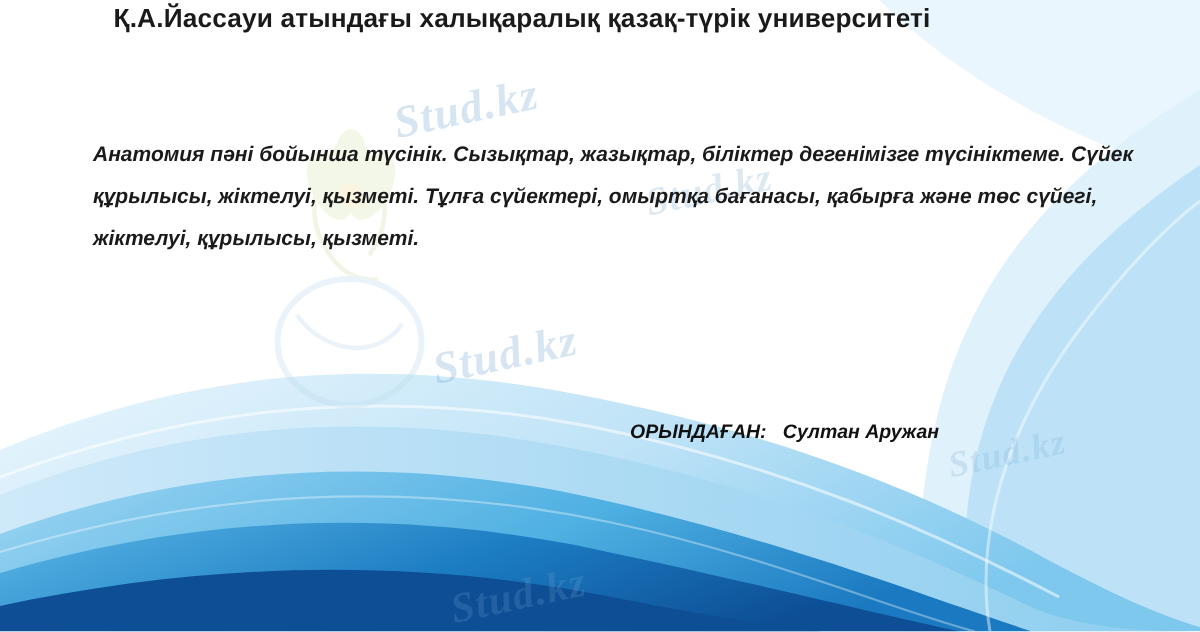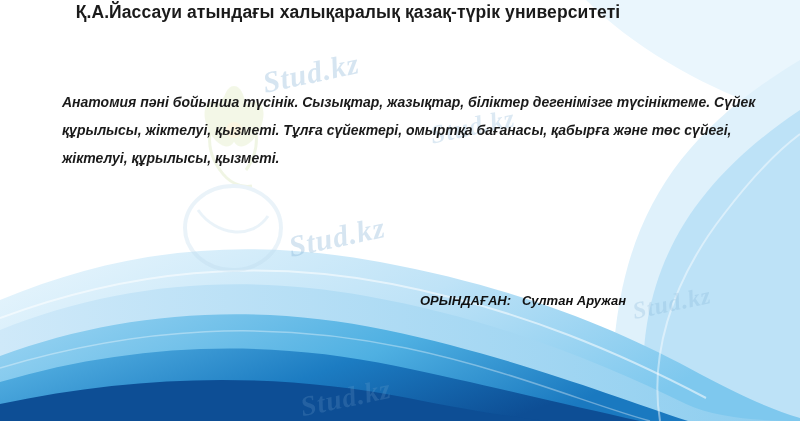--- a/index.html
+++ b/index.html
@@ -76,21 +76,21 @@
     font-size: 14px;
     font-weight: bold;
     font-style: italic;
     line-height: 28px;
     color: #1a1a1a;
   }
 
   .credits {
     position: absolute;
     left: 420px;
-    top: 293px;
+    top: 280px;
     width: 360px;
     font-size: 13px;
     font-weight: bold;
     font-style: italic;
     color: #111111;
   }
   .credit-line {
     margin-bottom: 15px;
     white-space: nowrap;
   }

